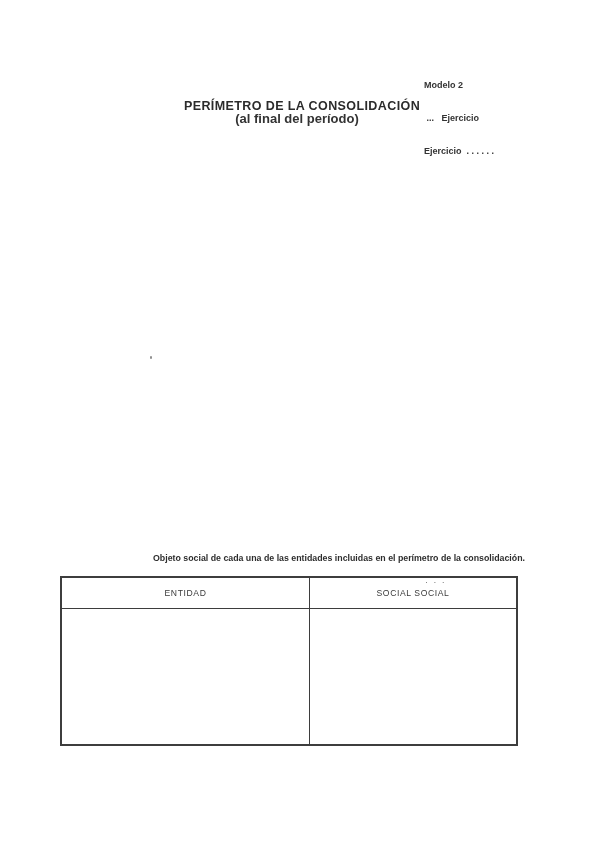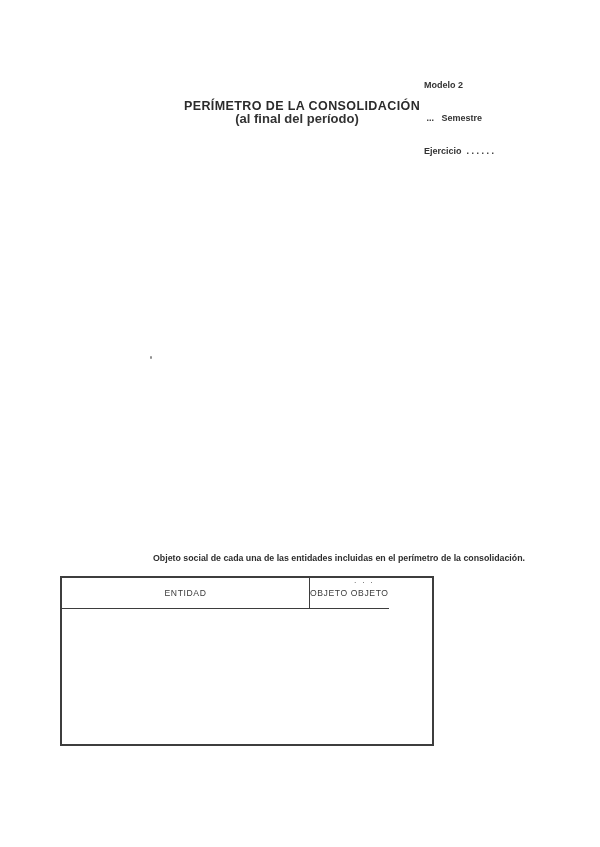--- a/index.html
+++ b/index.html
@@ -94,26 +94,26 @@
     font-weight: bold;
     color: #2e2e2e;
     padding-left: 48px;
   }
 
   
   .obj-table {
     position: absolute;
     left: 60px;
     top: 576px;
-    width: 374px;
+    width: 458px;
     height: 170px;
     border: 2px solid #3d3d3d;
     box-sizing: border-box;
     display: flex;
-    flex-direction: row;
+    flex-direction: column;
   }
   .obj-row {
     display: flex;
     flex-direction: row;
   }
   .obj-head {
     height: 30px;
     border-bottom: 1.6px solid #3d3d3d;
     flex: 0 0 auto;
   }
@@ -149,38 +149,38 @@
     line-height: 7px;
   }
 </style>
 </head>
 <body>
 
 <div class="page">
 
   <div class="corner-block">
     <div>Modelo 2</div>
-    <div> ...   Semestre</div>
+    <div> ...   Ejercicio</div>
     <div>Ejercicio  . . . . . .</div>
   </div>
 
   <h1 class="title">PERÍMETRO DE LA CONSOLIDACIÓN</h1>
   <div class="subtitle">(al final del período)</div>
 
 
   <div class="speck"></div>
 
   <div class="caption">Objeto social de cada una de las entidades incluidas en el perímetro de la consolidación.</div>
 
   <div class="obj-table">
     <div class="obj-row obj-head">
       <div class="cell col1 th">ENTIDAD</div>
       <div class="cell col2 th">
         <span class="artifact-dots">· · ·</span>
-        <span>OBJETO OBJETO</span>
+        <span>SOCIAL SOCIAL</span>
       </div>
     </div>
     <div class="obj-row obj-body">
       <div class="cell col1"></div>
       <div class="cell col2"></div>
     </div>
   </div>
 
 </div>
 

